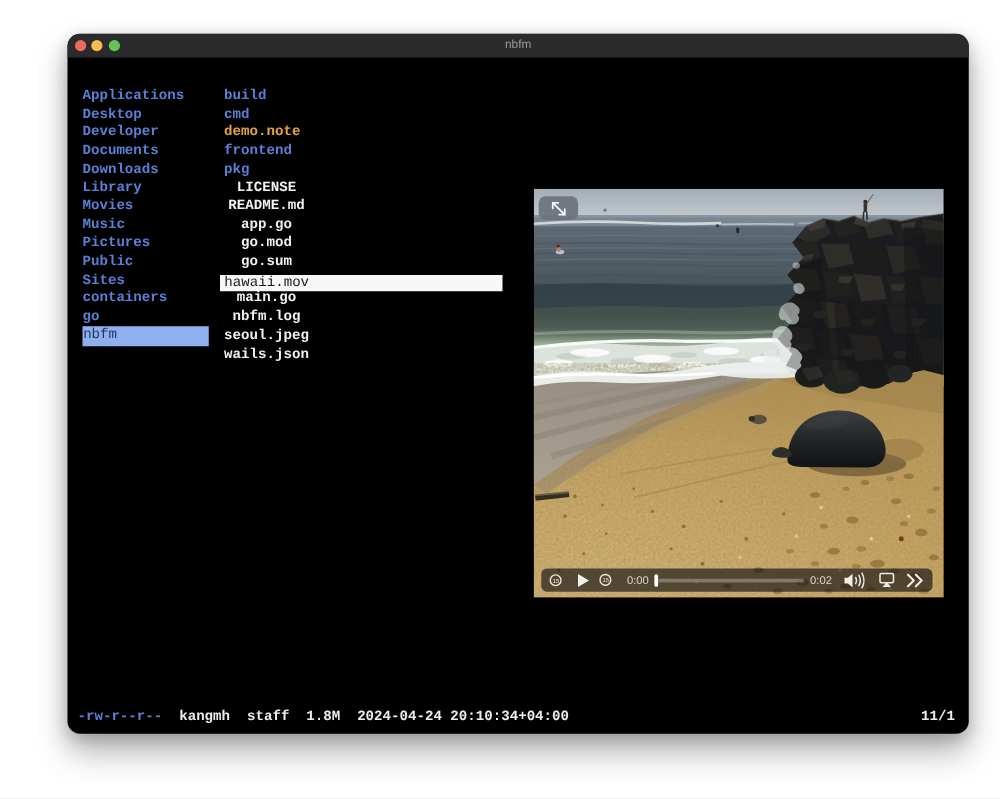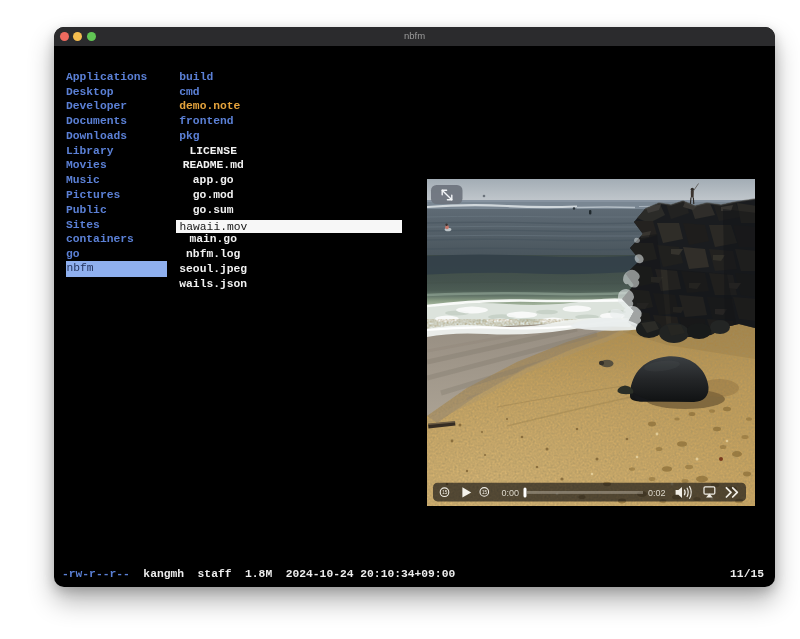--- a/index.html
+++ b/index.html
@@ -24,38 +24,38 @@
 #leftcol{position:absolute;left:0;top:0;}
 #rightcol{position:absolute;left:113.3px;top:0;}
 #selblue{position:absolute;left:-0.5px;top:191.6px;width:101.5px;height:15.4px;background:#8fb0ef;}
 #selblue span{position:absolute;left:1px;top:0;color:#25355f;}
 #selwhite{position:absolute;left:110.2px;top:150px;width:225.9px;height:13.6px;background:#f7f7f7;}
 #selwhite span{position:absolute;left:3.3px;top:.4px;color:#161616;font-weight:bold;}
 #status{position:absolute;left:8px;top:540.3px;width:702px;}
 #status .b{color:#5b80d6;}
 #status .w{color:#ededed;}
 #pct{position:absolute;right:0;top:0;}
-#photo{position:absolute;left:372.5px;top:124px;width:364px;height:327px;margin-top:28px;}
+#photo{position:absolute;left:372.5px;top:124px;width:364px;height:327px;}
 </style>
 </head>
 <body>
 <div id="win">
   <div id="tbar">
     <div class="lt" id="lt1"></div>
       <div class="lt" id="lt2"></div>
       <div class="lt" id="lt3"></div>
     <div id="title">nbfm</div>
   </div>
   <div id="cols" class="mono">
     <div id="selblue"><span class="mono" style="font-weight:normal">nbfm</span></div>
     <div id="selwhite"><span class="mono" style="font-weight:normal">hawaii.mov</span></div>
     <div id="leftcol"><div class="c1">Applications</div><div class="c1">Desktop</div><div class="c1">Developer</div><div class="c1">Documents</div><div class="c1">Downloads</div><div class="c1">Library</div><div class="c1">Movies</div><div class="c1">Music</div><div class="c1">Pictures</div><div class="c1">Public</div><div class="c1">Sites</div><div class="c1">containers</div><div class="c1">go</div><div class="c1">&nbsp;</div></div>
     <div id="rightcol"><div class="c1">build</div><div class="c1">cmd</div><div class="co">demo.note</div><div class="c1">frontend</div><div class="c1">pkg</div><div class="c2">LICENSE</div><div class="c2">README.md</div><div class="c2">app.go</div><div class="c2">go.mod</div><div class="c2">go.sum</div><div class="c2">&nbsp;</div><div class="c2">main.go</div><div class="c2">nbfm.log</div><div class="c2">seoul.jpeg</div><div class="c2">wails.json</div></div>
   </div>
-  <div id="status" class="mono"><span class="b">-rw-r--r--</span><span class="w">  kangmh  staff  1.8M  2024-10-24 20:10:34+09:00</span><span id="pct" class="w">11/15</span></div>
+  <div id="status" class="mono"><span class="b">-rw-r--r--</span><span class="w">  kangmh  staff  1.8M  2024-04-24 20:10:34+04:00</span><span id="pct" class="w">11/1</span></div>
   <div id="photo">
   <svg width="328" height="327" viewBox="0 0 328 327">
   <defs>
     <linearGradient id="sky" x1="0" y1="0" x2="0" y2="1">
       <stop offset="0" stop-color="#a3adb5"></stop>
             <stop offset="1" stop-color="#c2c8cd"></stop>
     </linearGradient>
     <linearGradient id="oc1" x1="0" y1="0" x2="0" y2="1">
       <stop offset="0" stop-color="#5e6a74"></stop>
             <stop offset="1" stop-color="#48545b"></stop>

